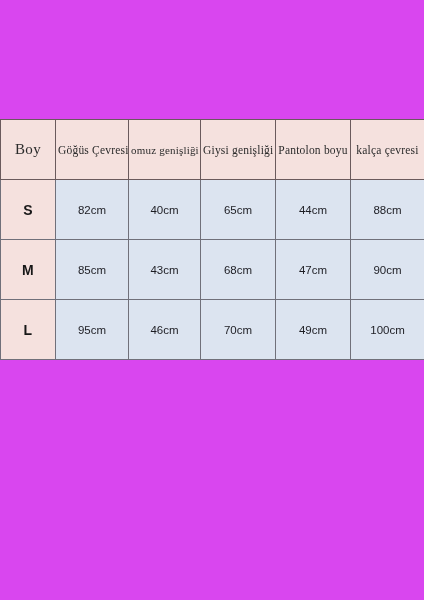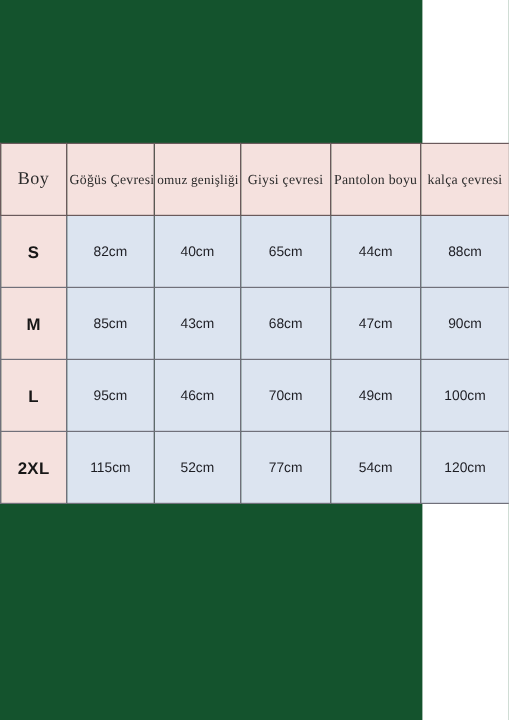--- a/index.html
+++ b/index.html
@@ -9,23 +9,23 @@
   body {
     width: 424px;
     height: 600px;
     background: #ffffff;
     font-family: "Liberation Sans", sans-serif;
     overflow: hidden;
   }
 
   #page {
     position: relative;
-    width: 352px;
+    width: 424px;
     height: 600px;
-    background: #14532d;
+    background: #d946ef;
   }
 
   #size-chart-wrap {
     position: absolute;
     left: 0;
     top: 119px;
     width: 424px;
   }
 
   table.size-chart {
@@ -108,21 +108,21 @@
         <col class="c-len">
         <col class="c-pant">
         <col class="c-hip">
       </colgroup>
 
       <thead>
         <tr class="header-row">
           <th class="head-size">Boy</th>
           <th>Göğüs Çevresi</th>
           <th class="head-shoulder">omuz genişliği</th>
-          <th>Giysi çevresi</th>
+          <th>Giysi genişliği</th>
           <th>Pantolon boyu</th>
           <th>kalça çevresi</th>
         </tr>
       </thead>
 
       <tbody>
 
         <tr>
           <td class="size-label">S</td>
           <td class="value-cell">82cm</td>
@@ -144,26 +144,18 @@
         <tr>
           <td class="size-label">L</td>
           <td class="value-cell">95cm</td>
           <td class="value-cell">46cm</td>
           <td class="value-cell">70cm</td>
           <td class="value-cell">49cm</td>
           <td class="value-cell">100cm</td>
         </tr>
 
 
-        <tr>
-          <td class="size-label">2XL</td>
-          <td class="value-cell">115cm</td>
-          <td class="value-cell">52cm</td>
-          <td class="value-cell">77cm</td>
-          <td class="value-cell">54cm</td>
-          <td class="value-cell">120cm</td>
-        </tr>
 
       </tbody>
     </table>
   </div>
 
 </div>
 
 </body></html>

